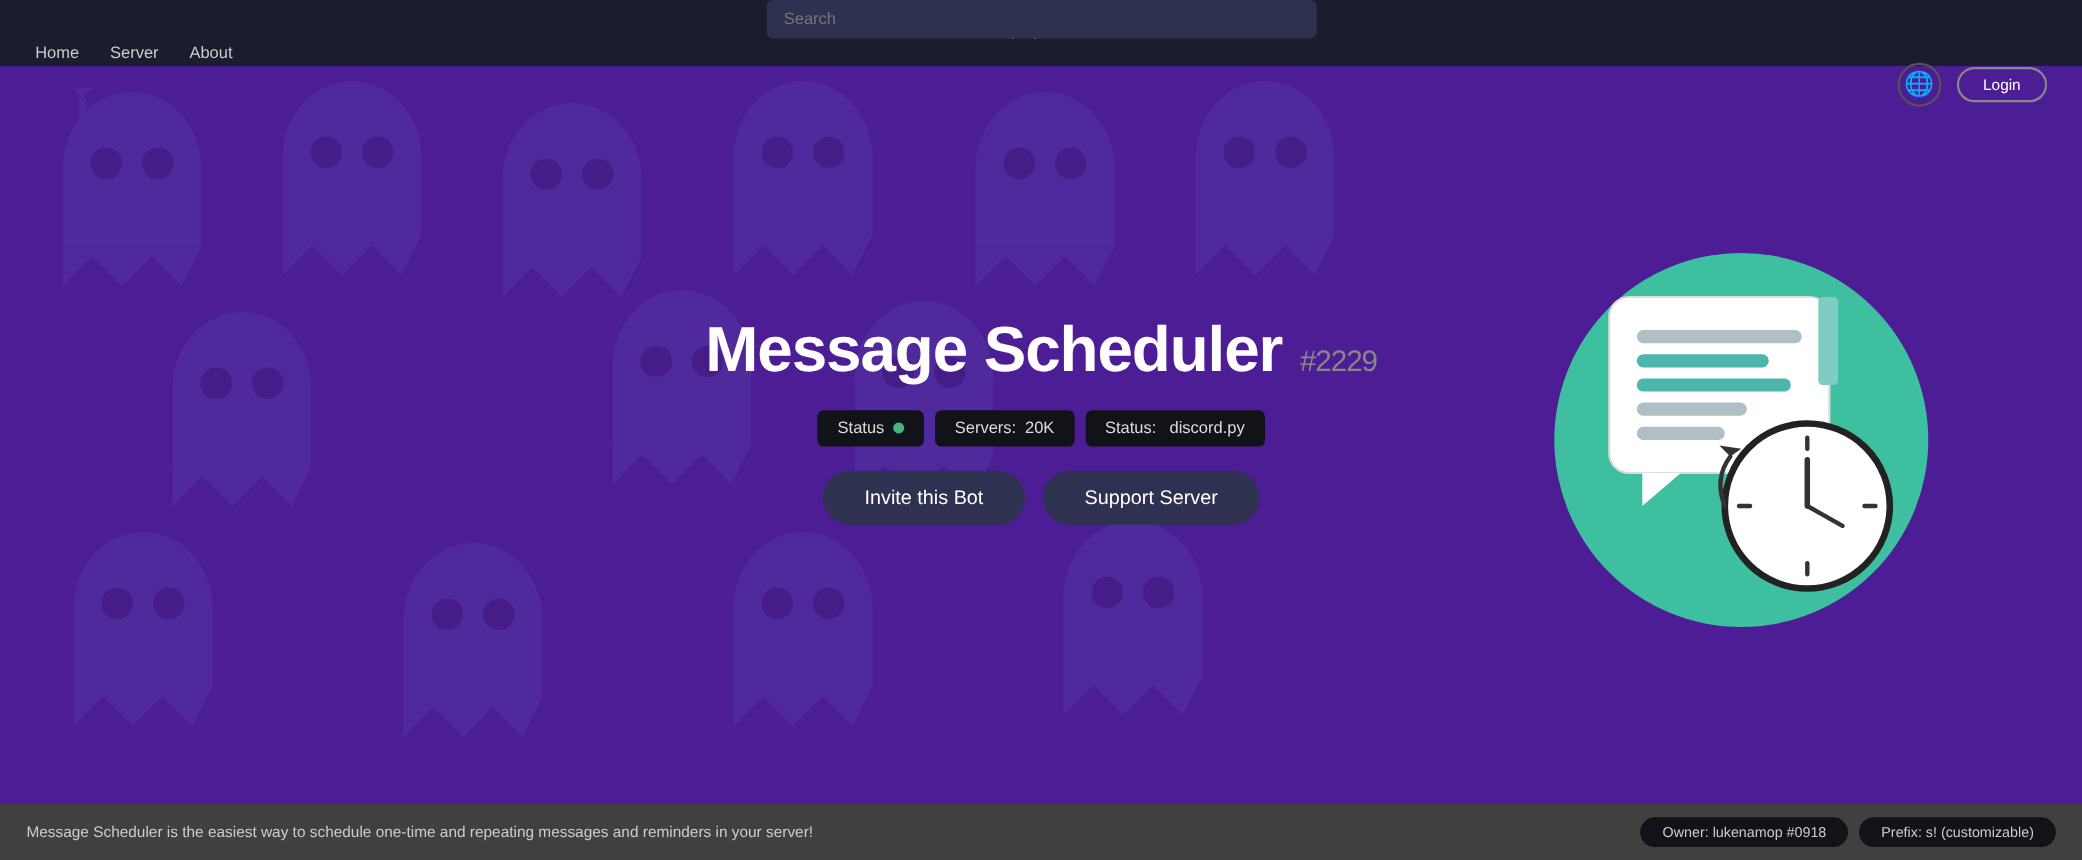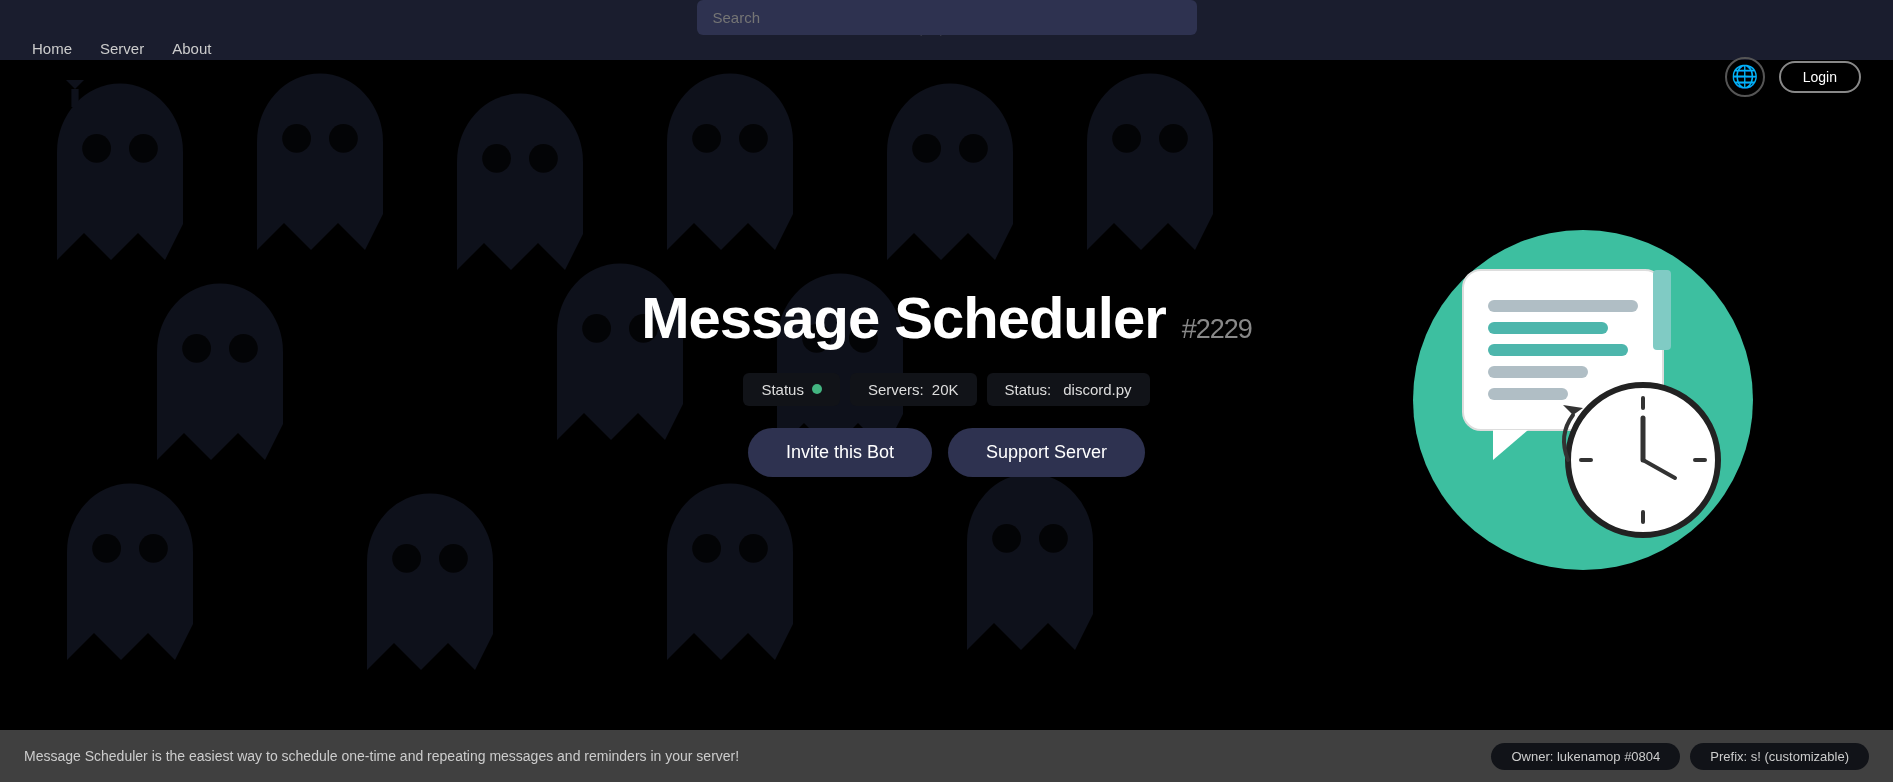--- a/index.html
+++ b/index.html
@@ -90,21 +90,21 @@
     }
 
     
     .hero {
       position: relative;
       min-height: 680px;
       display: flex;
       align-items: center;
       justify-content: center;
       overflow: hidden;
-      background: #000000;
+      background: #4c1d95;
     }
 
     
     .bg-pattern {
       position: absolute;
       inset: 0;
       overflow: hidden;
       opacity: 0.12;
     }
     .ghost {
@@ -415,16 +415,16 @@
         <path d="M140,165 Q125,185 135,210" stroke="#333" stroke-width="4" fill="none" stroke-linecap="round"></path>
         <polygon points="140,165 130,155 150,158" fill="#333"></polygon>
       </svg>
     </div>
   </div>
 </div>
 
 <div class="footer-bar">
   <span class="footer-desc">Message Scheduler is the easiest way to schedule one-time and repeating messages and reminders in your server!</span>
   <div class="footer-tags">
-    <span class="footer-tag">Owner: lukenamop #0804</span>
+    <span class="footer-tag">Owner: lukenamop #0918</span>
     <span class="footer-tag">Prefix: s! (customizable)</span>
   </div>
 </div>
 
 </body></html>

